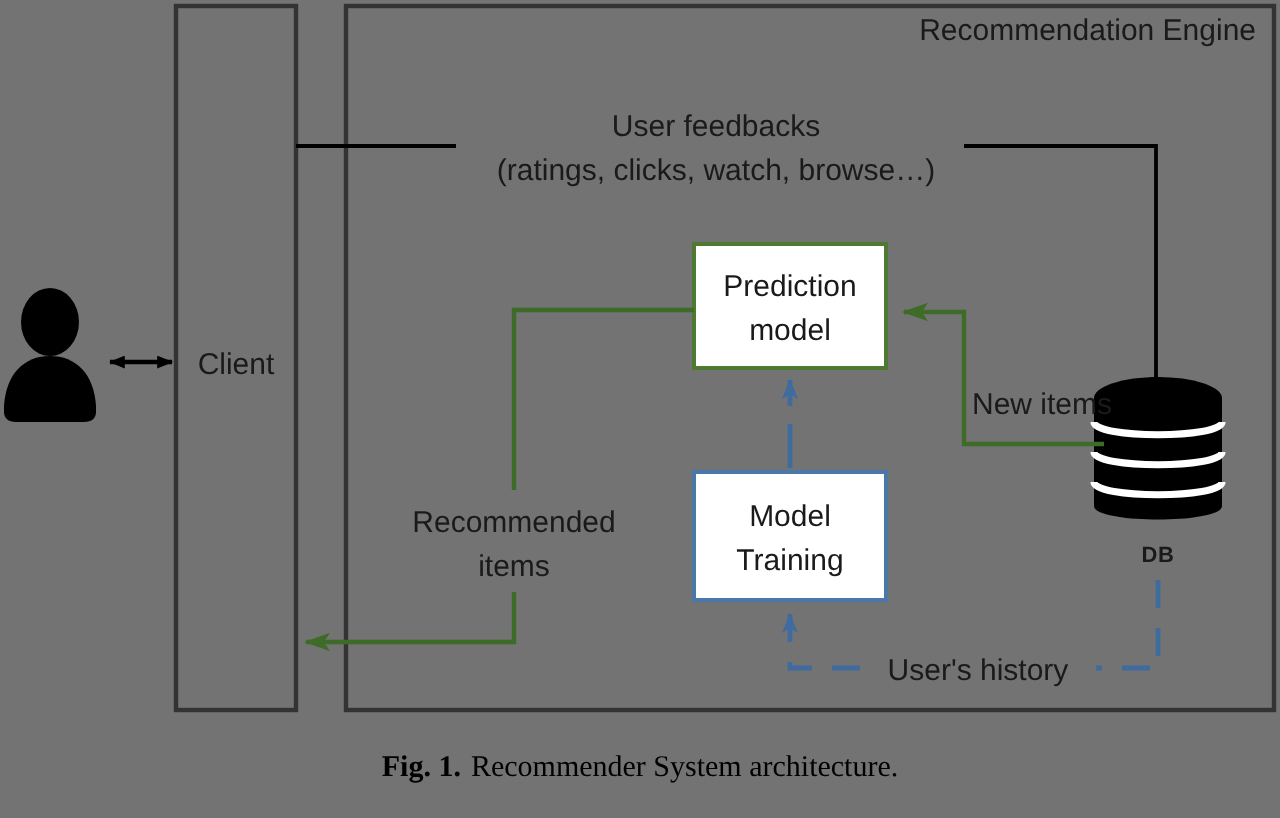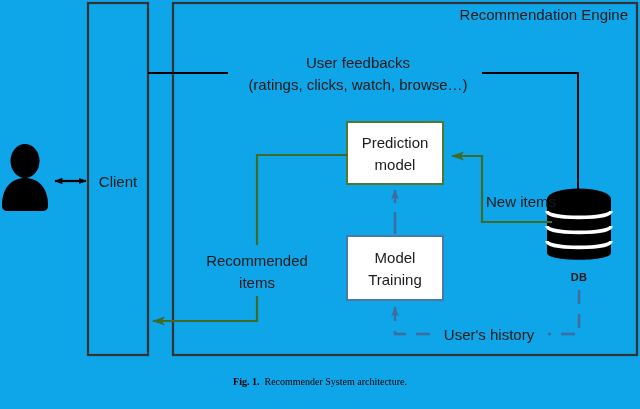--- a/index.html
+++ b/index.html
@@ -11,21 +11,21 @@
     width: 640px;
     height: 409px;
     font-family: "Liberation Sans", sans-serif;
     color: #000000;
     overflow: hidden;
   }
   #figure-root {
     position: relative;
     width: 640px;
     height: 409px;
-    background: #0ea5e9;
+    background: #737373;
   }
   #diagram-svg {
     position: absolute;
     left: 0;
     top: 0;
     width: 640px;
     height: 409px;
   }
   .svg-label {
     font-family: "Liberation Sans", sans-serif;
@@ -33,21 +33,21 @@
   }
   .lbl-15 { font-size: 15px; }
   .lbl-db  { font-size: 11px; font-weight: bold; letter-spacing: 0.3px; }
   #figure-caption {
     position: absolute;
     left: 0;
     top: 376px;
     width: 640px;
     text-align: center;
     font-family: "Liberation Serif", serif;
-    font-size: 10px;
+    font-size: 15px;
     color: #000000;
     white-space: nowrap;
   }
   #figure-caption .cap-num {
     font-weight: bold;
   }
   #figure-caption .cap-text {
     padding-left: 5px;
   }
 </style>

